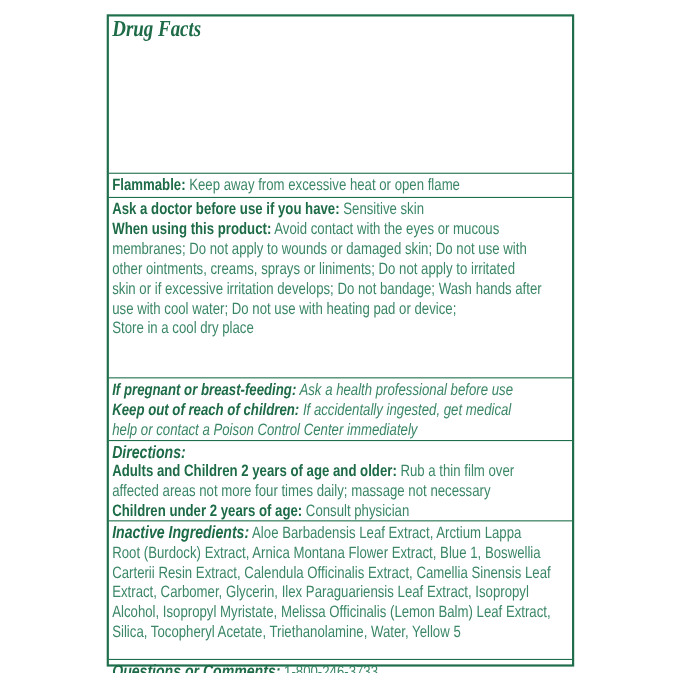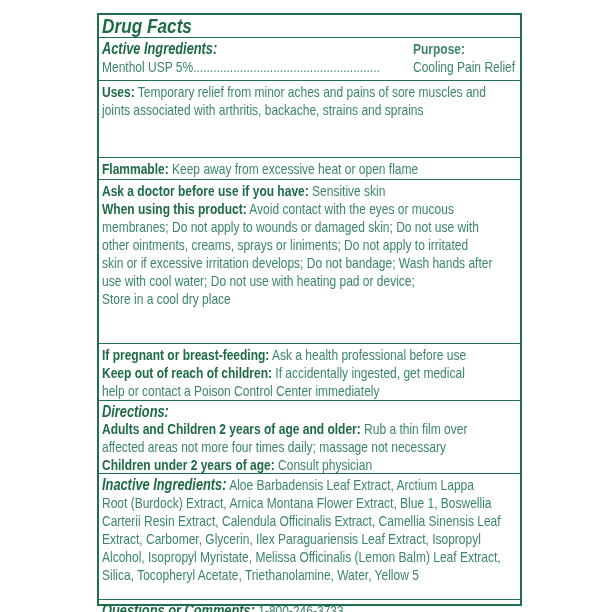--- a/index.html
+++ b/index.html
@@ -17,53 +17,43 @@
   .title { font-size:21px; font-weight:bold; font-style:italic; color:#1d6b47; line-height:22px; transform:scaleX(0.82); }
   .hdr { font-size:16px; }
   .right { position:absolute; white-space:nowrap; transform-origin:left top; transform:scaleX(0.80);
            font-size:15px; line-height:17px; color:#3b8767; }
 </style>
 </head>
 <body>
 
 <div class="panel">
 
-  <div class="sec" style="top:0;height:22px;">
+  <div class="sec" style="top:0;height:22px;font-family:Liberation Serif, serif;">
     <div class="ln title" style="top:0;">Drug Facts</div>
   </div>
 
-  <div class="sec" style="top:22px;height:43px;">
-    <div class="ln bi hdr" style="top:2px;">Active Ingredients:</div>
-    <div class="right b hdr" style="top:2px;left:314px;">Purpose:</div>
-    <div class="ln" style="top:20px;"><span>Menthol USP 5%</span><span>........................................................</span></div>
-    <div class="right" style="top:20px;left:314px;">Cooling Pain Relief</div>
-  </div>
 
-  <div class="sec" style="top:65px;height:40px;">
-    <div class="ln" style="top:2px;"><span class="b">Uses:</span><span> Temporary relief from minor aches and pains of sore muscles and</span></div>
-    <div class="ln" style="top:20px;">joints associated with arthritis, backache, strains and sprains</div>
-  </div>
 
 
   <div class="sec" style="top:142px;height:22px;">
     <div class="ln" style="top:2px;"><span class="b">Flammable:</span><span> Keep away from excessive heat or open flame</span></div>
   </div>
 
   <div class="sec" style="top:164px;height:127px;">
     <div class="ln" style="top:2px;"><span class="b">Ask a doctor before use if you have:</span><span> Sensitive skin</span></div>
     <div class="ln" style="top:20px;"><span class="b">When using this product:</span><span> Avoid contact with the eyes or mucous</span></div>
     <div class="ln" style="top:38px;">membranes; Do not apply to wounds or damaged skin; Do not use with</div>
     <div class="ln" style="top:56px;">other ointments, creams, sprays or liniments; Do not apply to irritated</div>
     <div class="ln" style="top:74px;">skin or if excessive irritation develops; Do not bandage; Wash hands after</div>
     <div class="ln" style="top:92px;">use with cool water; Do not use with heating pad or device;</div>
     <div class="ln" style="top:110px;">Store in a cool dry place</div>
   </div>
 
 
-  <div class="sec" style="top:328px;height:57px;">
+  <div class="sec" style="top:328px;height:57px;font-style:italic;">
     <div class="ln" style="top:2px;"><span class="b">If pregnant or breast-feeding:</span><span> Ask a health professional before use</span></div>
     <div class="ln" style="top:20px;"><span class="b">Keep out of reach of children:</span><span> If accidentally ingested, get medical</span></div>
     <div class="ln" style="top:38px;">help or contact a Poison Control Center immediately</div>
   </div>
 
   <div class="sec" style="top:385px;height:73px;">
     <div class="ln bi hdr" style="top:2px;">Directions:</div>
     <div class="ln" style="top:19px;"><span class="b">Adults and Children 2 years of age and older:</span><span> Rub a thin film over</span></div>
     <div class="ln" style="top:37px;">affected areas not more four times daily; massage not necessary</div>
     <div class="ln" style="top:55px;"><span class="b">Children under 2 years of age:</span><span> Consult physician</span></div>

